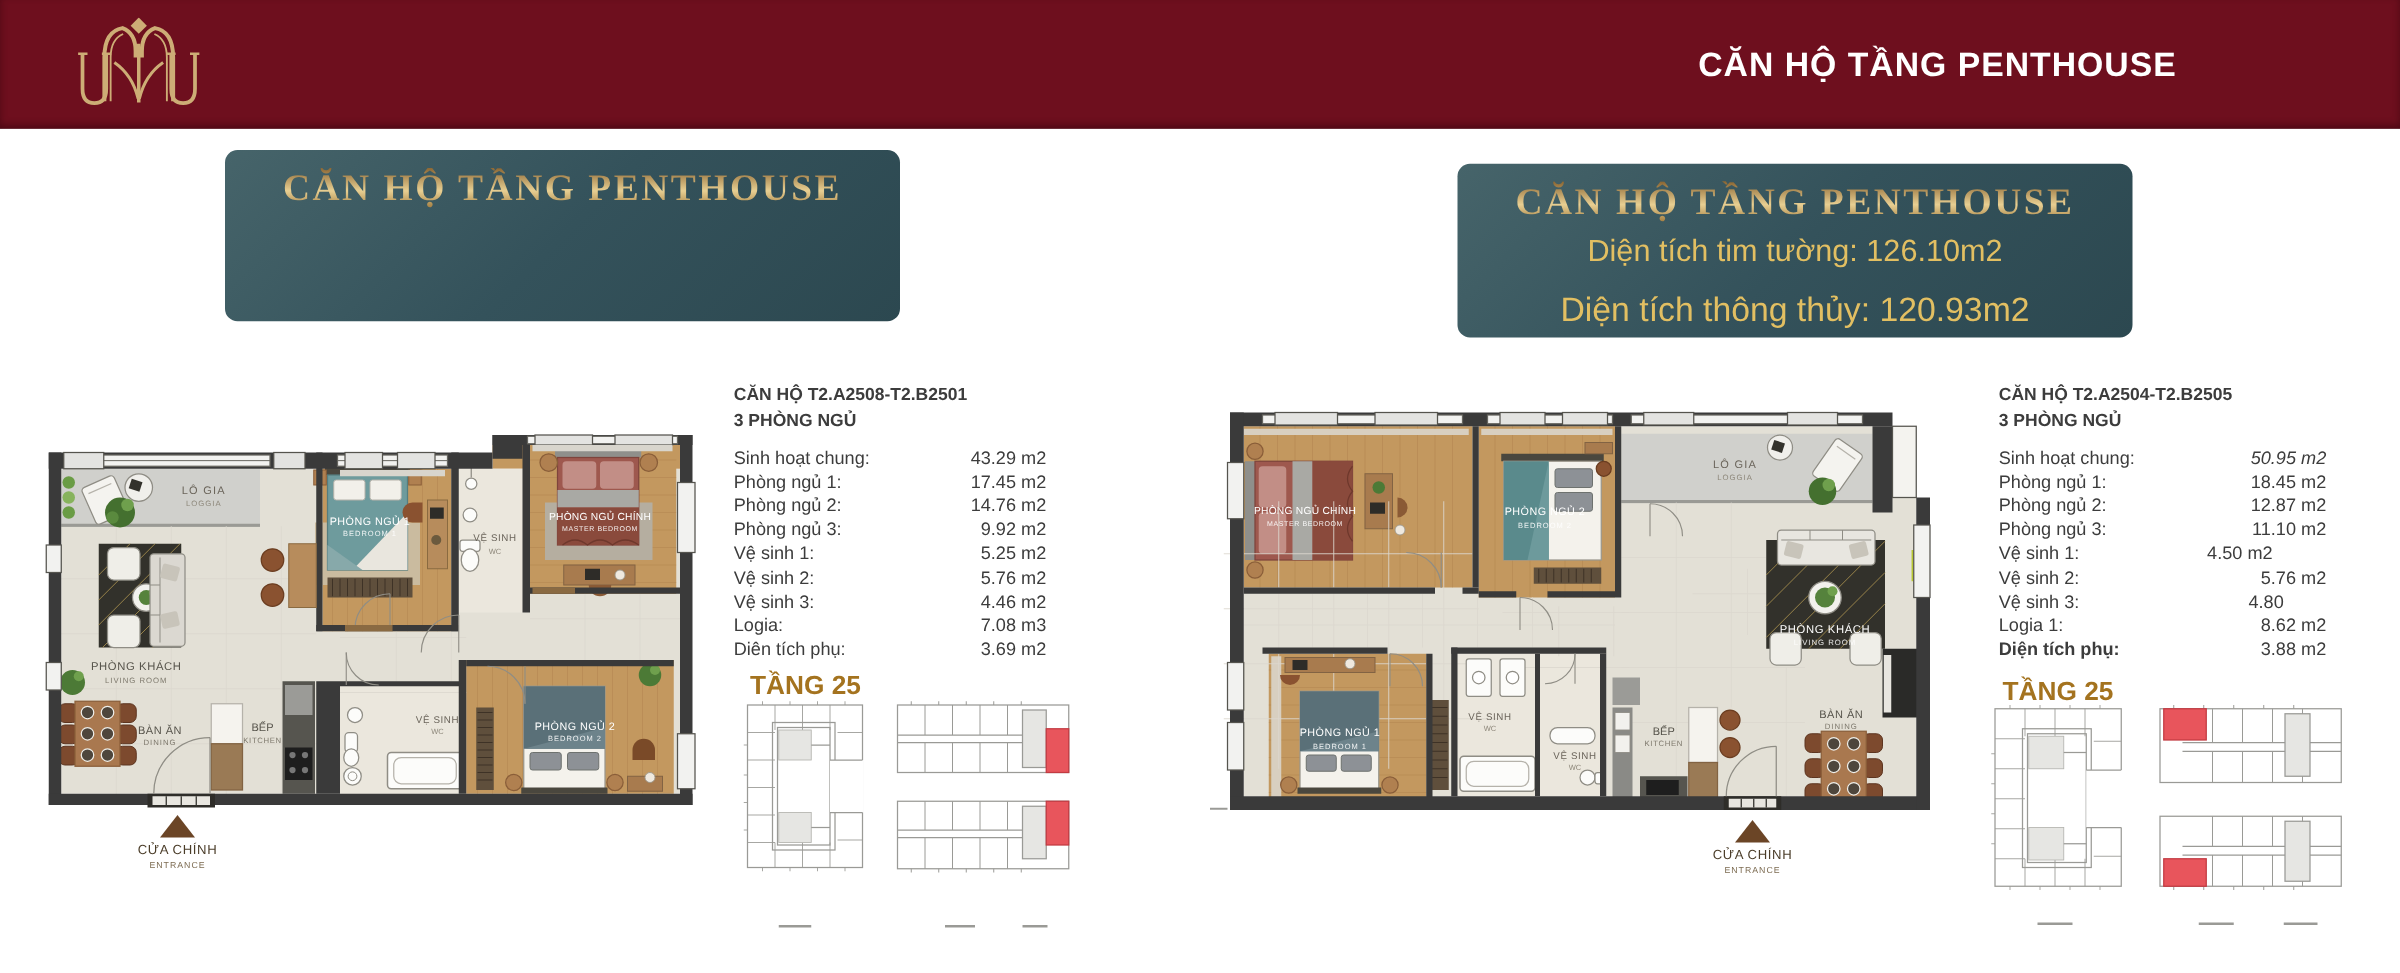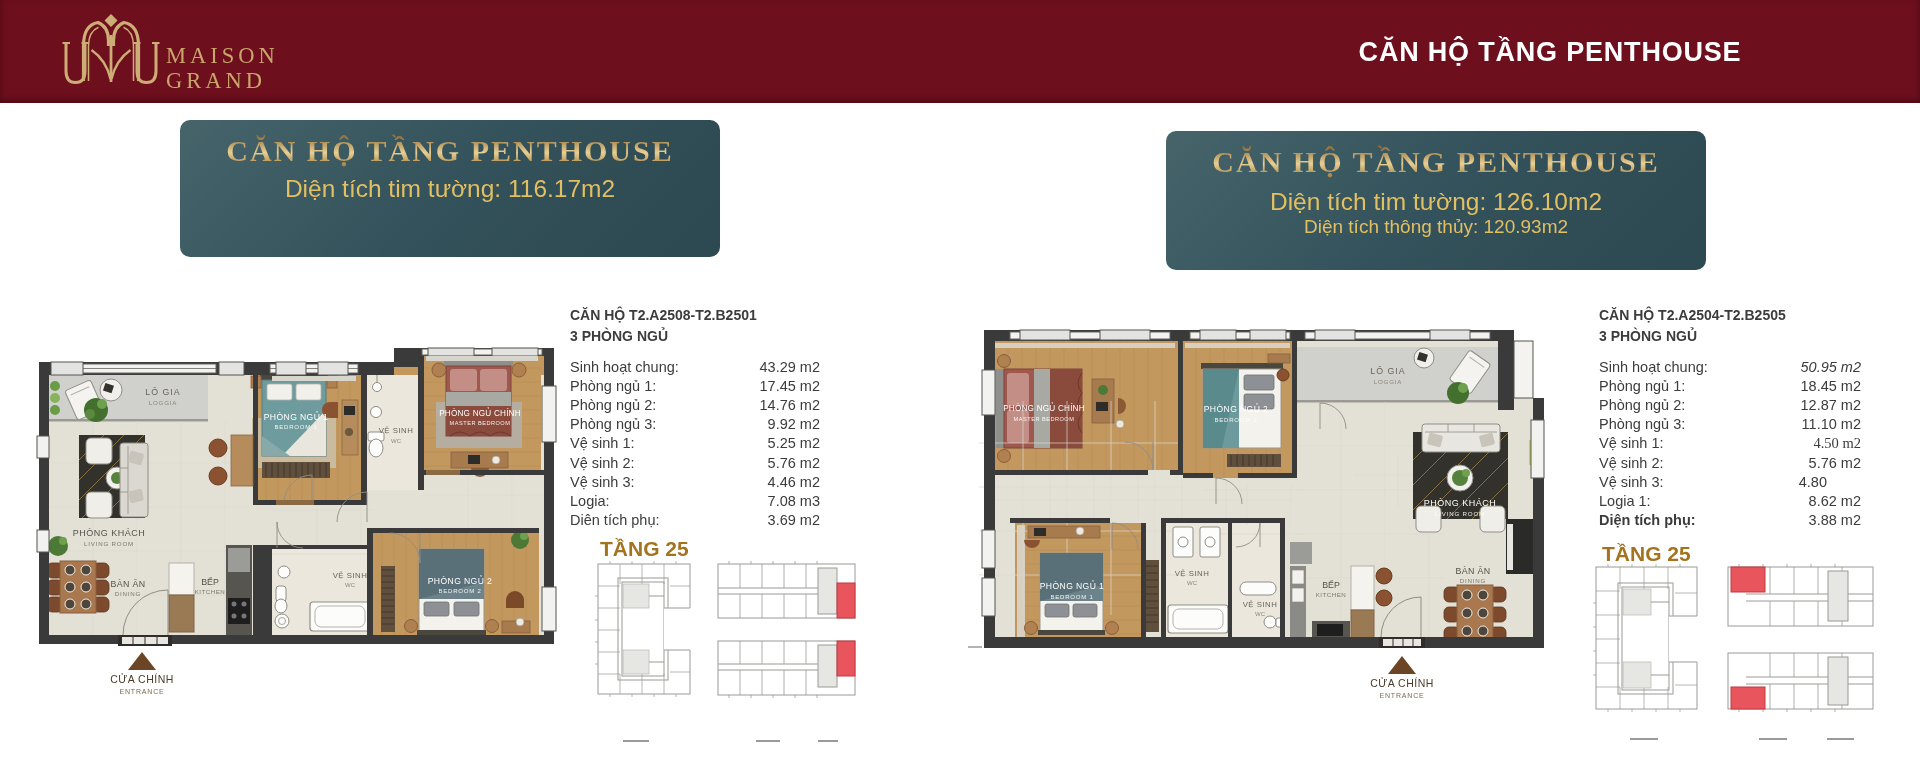--- a/index.html
+++ b/index.html
@@ -24,39 +24,34 @@
       <path d="M48.5 65 Q44 46 29.5 36" stroke-width="2.4"></path>
       <path d="M49.5 65 Q54 46 68.5 36" stroke-width="2.4"></path>
       <path d="M49 21 V68" stroke-width="2.8"></path>
       <path d="M4 29 V57 Q4 68.5 13.5 68.5 Q23 68.5 23 57 V29" stroke-width="3"></path>
       <path d="M0.5 29 H8 M19.5 29 H27" stroke-width="2"></path>
       <path d="M75 29 V57 Q75 68.5 84.5 68.5 Q94 68.5 94 57 V29" stroke-width="3"></path>
       <path d="M71 29 H78.5 M90 29 H97.5" stroke-width="2"></path>
     </g>
   </svg>
 
-  <div class="abs" style="left:166px;top:43px;width:300px;color:#c9a66b;font-family:'Liberation Serif',serif;">
-    <div style="font-size:22.5px;letter-spacing:4px;">MAISON</div>
-    <div style="font-size:22.5px;letter-spacing:4px;margin-top:-1px;">GRAND</div>
-  </div>
 
   <div class="abs" style="left:1250px;top:37px;width:600px;text-align:center;color:#ffffff;font-size:27px;font-weight:bold;letter-spacing:0.8px;">CĂN HỘ TẦNG PENTHOUSE</div>
 
   <div class="abs" style="left:180px;top:120px;width:540px;height:137px;border-radius:10px;background:linear-gradient(135deg,#46646a 0%,#34525b 50%,#2c4850 100%);text-align:center;">
     <div style="margin-top:14px;font-family:'Liberation Serif',serif;font-size:30px;font-weight:bold;letter-spacing:2px;background:linear-gradient(180deg,#8a6532,#e8cf92 55%,#9c7538);-webkit-background-clip:text;background-clip:text;color:transparent;">CĂN HỘ TẦNG PENTHOUSE</div>
-    <div style="margin-top:7px;font-size:24.5px;color:#e2bf62;">Diện tích tim tường: 116.17m2</div>
   </div>
 
   <div class="abs" style="left:1166px;top:131px;width:540px;height:139px;border-radius:10px;background:linear-gradient(135deg,#46646a 0%,#34525b 50%,#2c4850 100%);text-align:center;">
     <div style="margin-top:14px;font-family:'Liberation Serif',serif;font-size:30px;font-weight:bold;letter-spacing:2px;background:linear-gradient(180deg,#8a6532,#e8cf92 55%,#9c7538);-webkit-background-clip:text;background-clip:text;color:transparent;">CĂN HỘ TẦNG PENTHOUSE</div>
     <div style="margin-top:9px;font-size:24.5px;color:#e2bf62;">Diện tích tim tường: 126.10m2</div>
-    <div style="margin-top:0;font-size:19px;color:#e2bf62;">Diện tích thông thủy: 120.93m2</div>
+    <div style="margin-top:17px;font-size:27px;color:#e2bf62;">Diện tích thông thủy: 120.93m2</div>
   </div>
 
-  <div class="abs" style="left:570px;top:307px;width:260px;color:#3c3c3c;">
+  <div class="abs" style="left:587px;top:307px;width:260px;color:#3c3c3c;">
     <div style="font-size:14px;font-weight:bold;">CĂN HỘ T2.A2508-T2.B2501</div>
     <div style="font-size:14px;font-weight:bold;margin-top:5px;">3 PHÒNG NGỦ</div>
     <table style="margin-top:13px;width:250px;border-collapse:collapse;font-size:14.5px;color:#3c3c3c;">
       <tbody>
           <tr>
             <td style="padding:1.6px 0;">Sinh hoạt chung:</td>
             <td style="text-align:right;">43.29 m2</td>
           </tr>
       <tr>
             <td style="padding:1.6px 0;">Phòng ngủ 1:</td>
@@ -112,21 +107,21 @@
       <tr>
             <td style="padding:1.6px 0;">Phòng ngủ 2:</td>
             <td style="text-align:right;">12.87 m2</td>
           </tr>
       <tr>
             <td style="padding:1.6px 0;">Phòng ngủ 3:</td>
             <td style="text-align:right;">11.10 m2</td>
           </tr>
       <tr>
             <td style="padding:1.6px 0;">Vệ sinh 1:</td>
-            <td style="text-align:right;font-family:Liberation Serif, serif;">4.50 m2</td>
+            <td style="">4.50 m2</td>
           </tr>
       <tr>
             <td style="padding:1.6px 0;">Vệ sinh 2:</td>
             <td style="text-align:right;">5.76 m2</td>
           </tr>
       <tr>
             <td style="padding:1.6px 0;">Vệ sinh 3:</td>
             <td style="text-align:right;padding-right:34px;">4.80</td>
           </tr>
       <tr>

